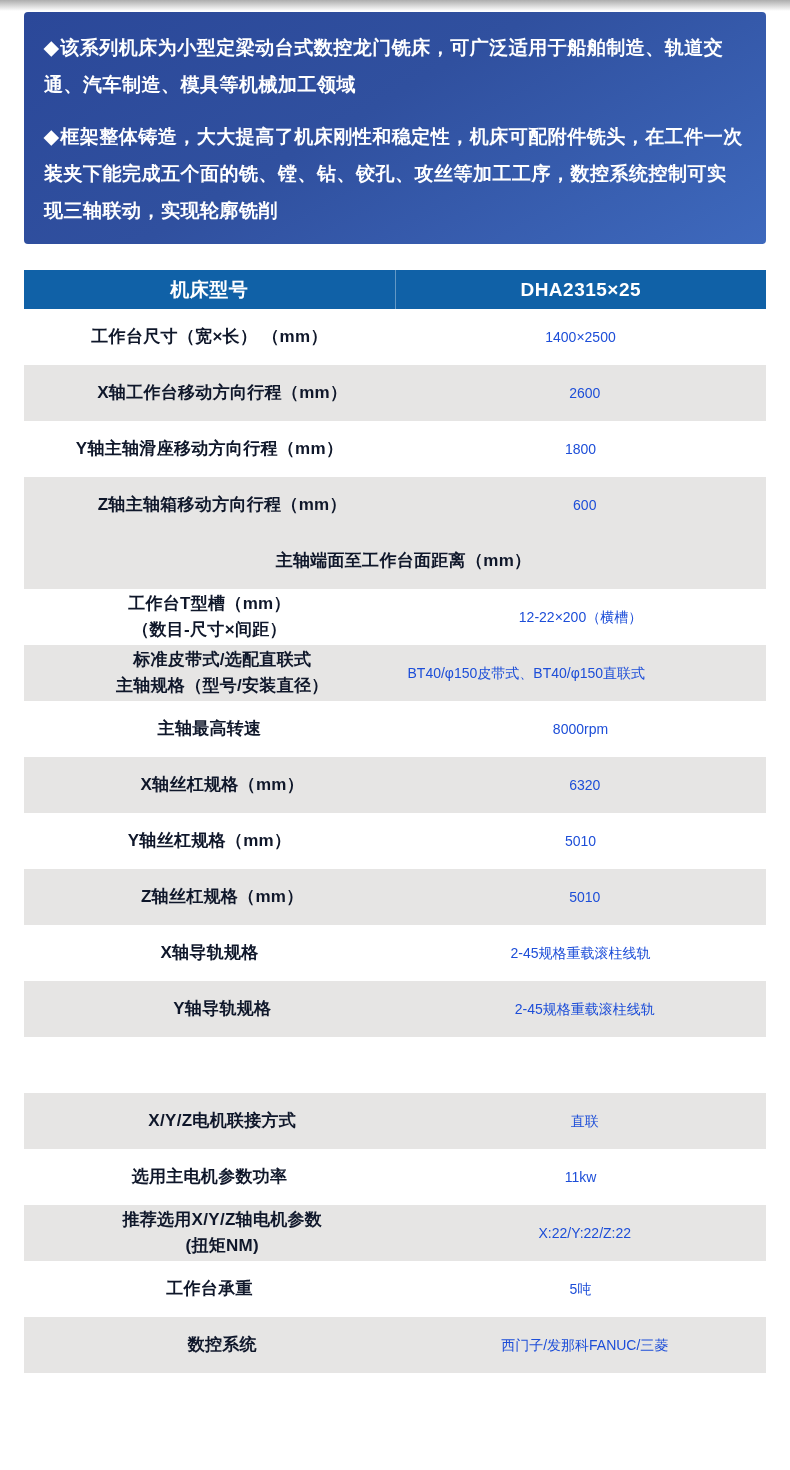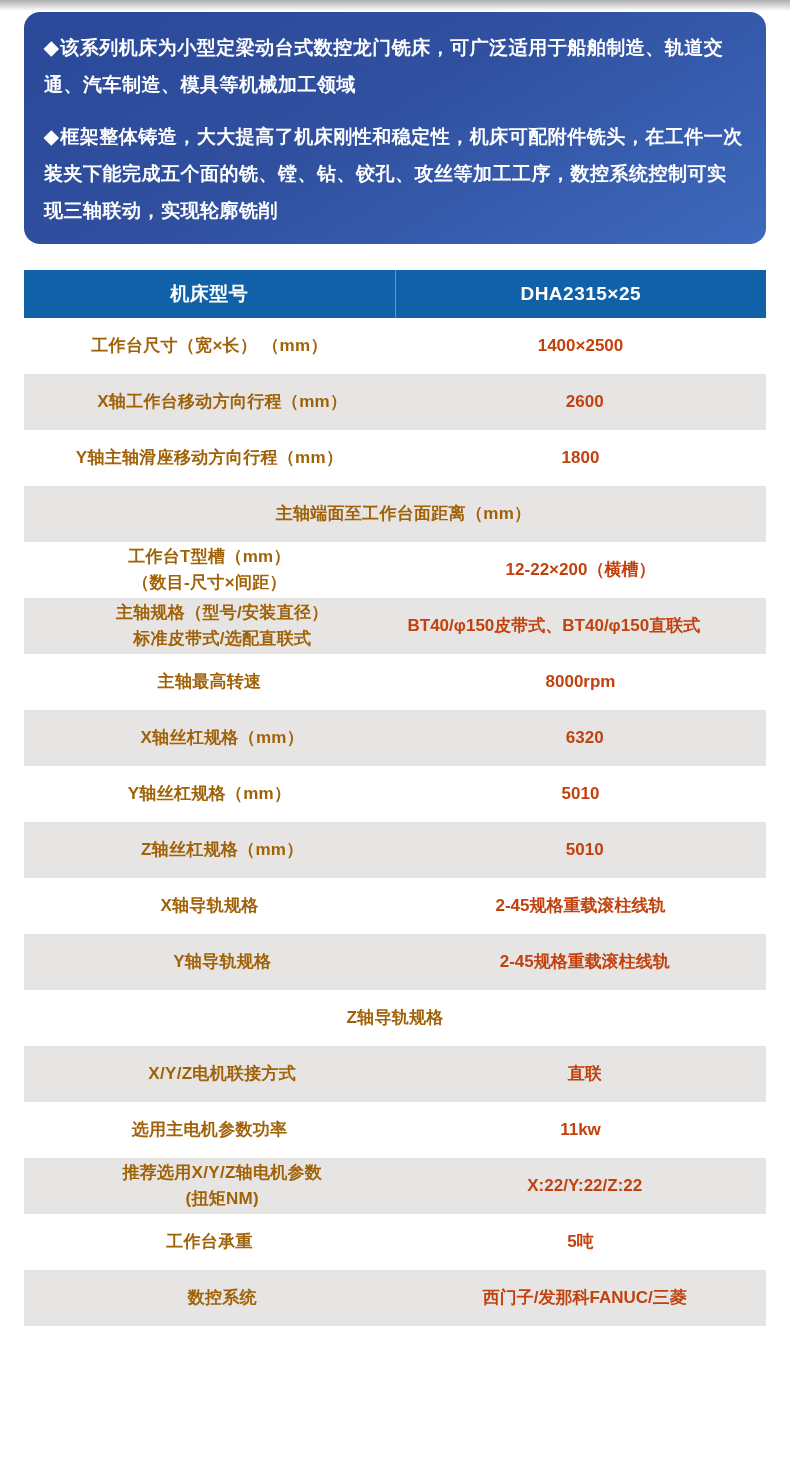--- a/index.html
+++ b/index.html
@@ -17,41 +17,41 @@
     position: absolute;
     top: 0; left: 0;
     width: 790px; height: 11px;
     background: linear-gradient(to bottom, rgba(60,60,60,0.42), rgba(255,255,255,0));
     pointer-events: none;
   }
 
   
   .intro-box {
     margin: 12px 24px 0 24px;
-    border-radius: 16px;
+    border-radius: 4px;
     padding: 17px 22px 15px 20px;
     color: #ffffff;
     background: linear-gradient(150deg, var(--intro-grad-start) 0%, #30509f 45%, var(--intro-grad-end) 100%);
   }
   .intro-box p {
     margin: 0 0 15px 0;
     font-size: 19px;
     font-weight: 700;
     line-height: 37px;
     letter-spacing: 0.5px;
   }
   .intro-box p:last-child { margin-bottom: 0; }
   .bullet-icon { margin-right: 1px; }
 
   
   .spec-table { margin: 26px 24px 0 24px; }
   .spec-header {
     display: flex;
     align-items: stretch;
-    height: 48px;
+    height: 39px;
     background: var(--header-bg);
     color: #ffffff;
   }
   .spec-header .h-cell {
     flex: 1 1 50%;
     display: flex;
     align-items: center;
     justify-content: center;
     font-size: 19px;
     font-weight: 700;
@@ -64,22 +64,22 @@
     align-items: center;
     min-height: 56px;
   }
   .spec-row.alt { background: var(--alt-row-bg); padding-left: 17px; }
   .cell {
     flex: 1 1 50%;
     text-align: center;
     line-height: 26px;
     padding: 2px 4px;
   }
-  .label-cell { font-weight: 700; font-size: 17px; color: #a16207; letter-spacing: 0.3px; }
-  .value-cell { font-weight: 700; font-size: 17px; color: #c2410c; }
+  .label-cell { font-weight: 700; font-size: 17px; color: #0f172a; letter-spacing: 0.3px; }
+  .value-cell { font-weight: 400; font-size: 14px; color: #1d4ed8; }
   .value-cell.align-left { text-align: left; padding-left: 4px; }
 </style>
 </head>
 <body style="--header-bg: #1061a7; --alt-row-bg: #e6e5e4; --intro-grad-start: #2b4899; --intro-grad-end: #3e69bd;">
 
 <div class="top-shadow"></div>
 
 <div class="intro-box">
   <p><span class="bullet-icon">◆</span><span>该系列机床为小型定梁动台式数控龙门铣床，可广泛适用于船舶制造、轨道交通、汽车制造、模具等机械加工领域</span></p>
   <p><span class="bullet-icon">◆</span><span>框架整体铸造，大大提高了机床刚性和稳定性，机床可配附件铣头，在工件一次装夹下能完成五个面的铣、镗、钻、铰孔、攻丝等加工工序，数控系统控制可实现三轴联动，实现轮廓铣削</span></p>
@@ -111,36 +111,44 @@
       <div class="spec-row">
         <div class="cell label-cell">
           <div>Y轴主轴滑座移动方向行程（mm）</div>
         </div>
         <div class="cell value-cell">
           <div>1800</div>
         </div>
       </div>
       <div class="spec-row alt">
         <div class="cell label-cell">
+          <div>Z轴主轴箱移动方向行程（mm）</div>
+        </div>
+        <div class="cell value-cell">
+          <div>600</div>
+        </div>
+      </div>
+      <div class="spec-row alt">
+        <div class="cell label-cell">
           <div>主轴端面至工作台面距离（mm）</div>
         </div>
       </div>
       <div class="spec-row">
         <div class="cell label-cell">
           <div>工作台T型槽（mm）</div>
           <div>（数目-尺寸×间距）</div>
         </div>
         <div class="cell value-cell">
           <div>12-22×200（横槽）</div>
         </div>
       </div>
       <div class="spec-row alt">
         <div class="cell label-cell">
+          <div>标准皮带式/选配直联式</div>
           <div>主轴规格（型号/安装直径）</div>
-          <div>标准皮带式/选配直联式</div>
         </div>
         <div class="cell value-cell align-left">
           <div>BT40/φ150皮带式、BT40/φ150直联式</div>
         </div>
       </div>
       <div class="spec-row">
         <div class="cell label-cell">
           <div>主轴最高转速</div>
         </div>
         <div class="cell value-cell">
@@ -181,23 +189,20 @@
       </div>
       <div class="spec-row alt">
         <div class="cell label-cell">
           <div>Y轴导轨规格</div>
         </div>
         <div class="cell value-cell">
           <div>2-45规格重载滚柱线轨</div>
         </div>
       </div>
       <div class="spec-row">
-        <div class="cell label-cell">
-          <div>Z轴导轨规格</div>
-        </div>
       </div>
       <div class="spec-row alt">
         <div class="cell label-cell">
           <div>X/Y/Z电机联接方式</div>
         </div>
         <div class="cell value-cell">
           <div>直联</div>
         </div>
       </div>
       <div class="spec-row">

